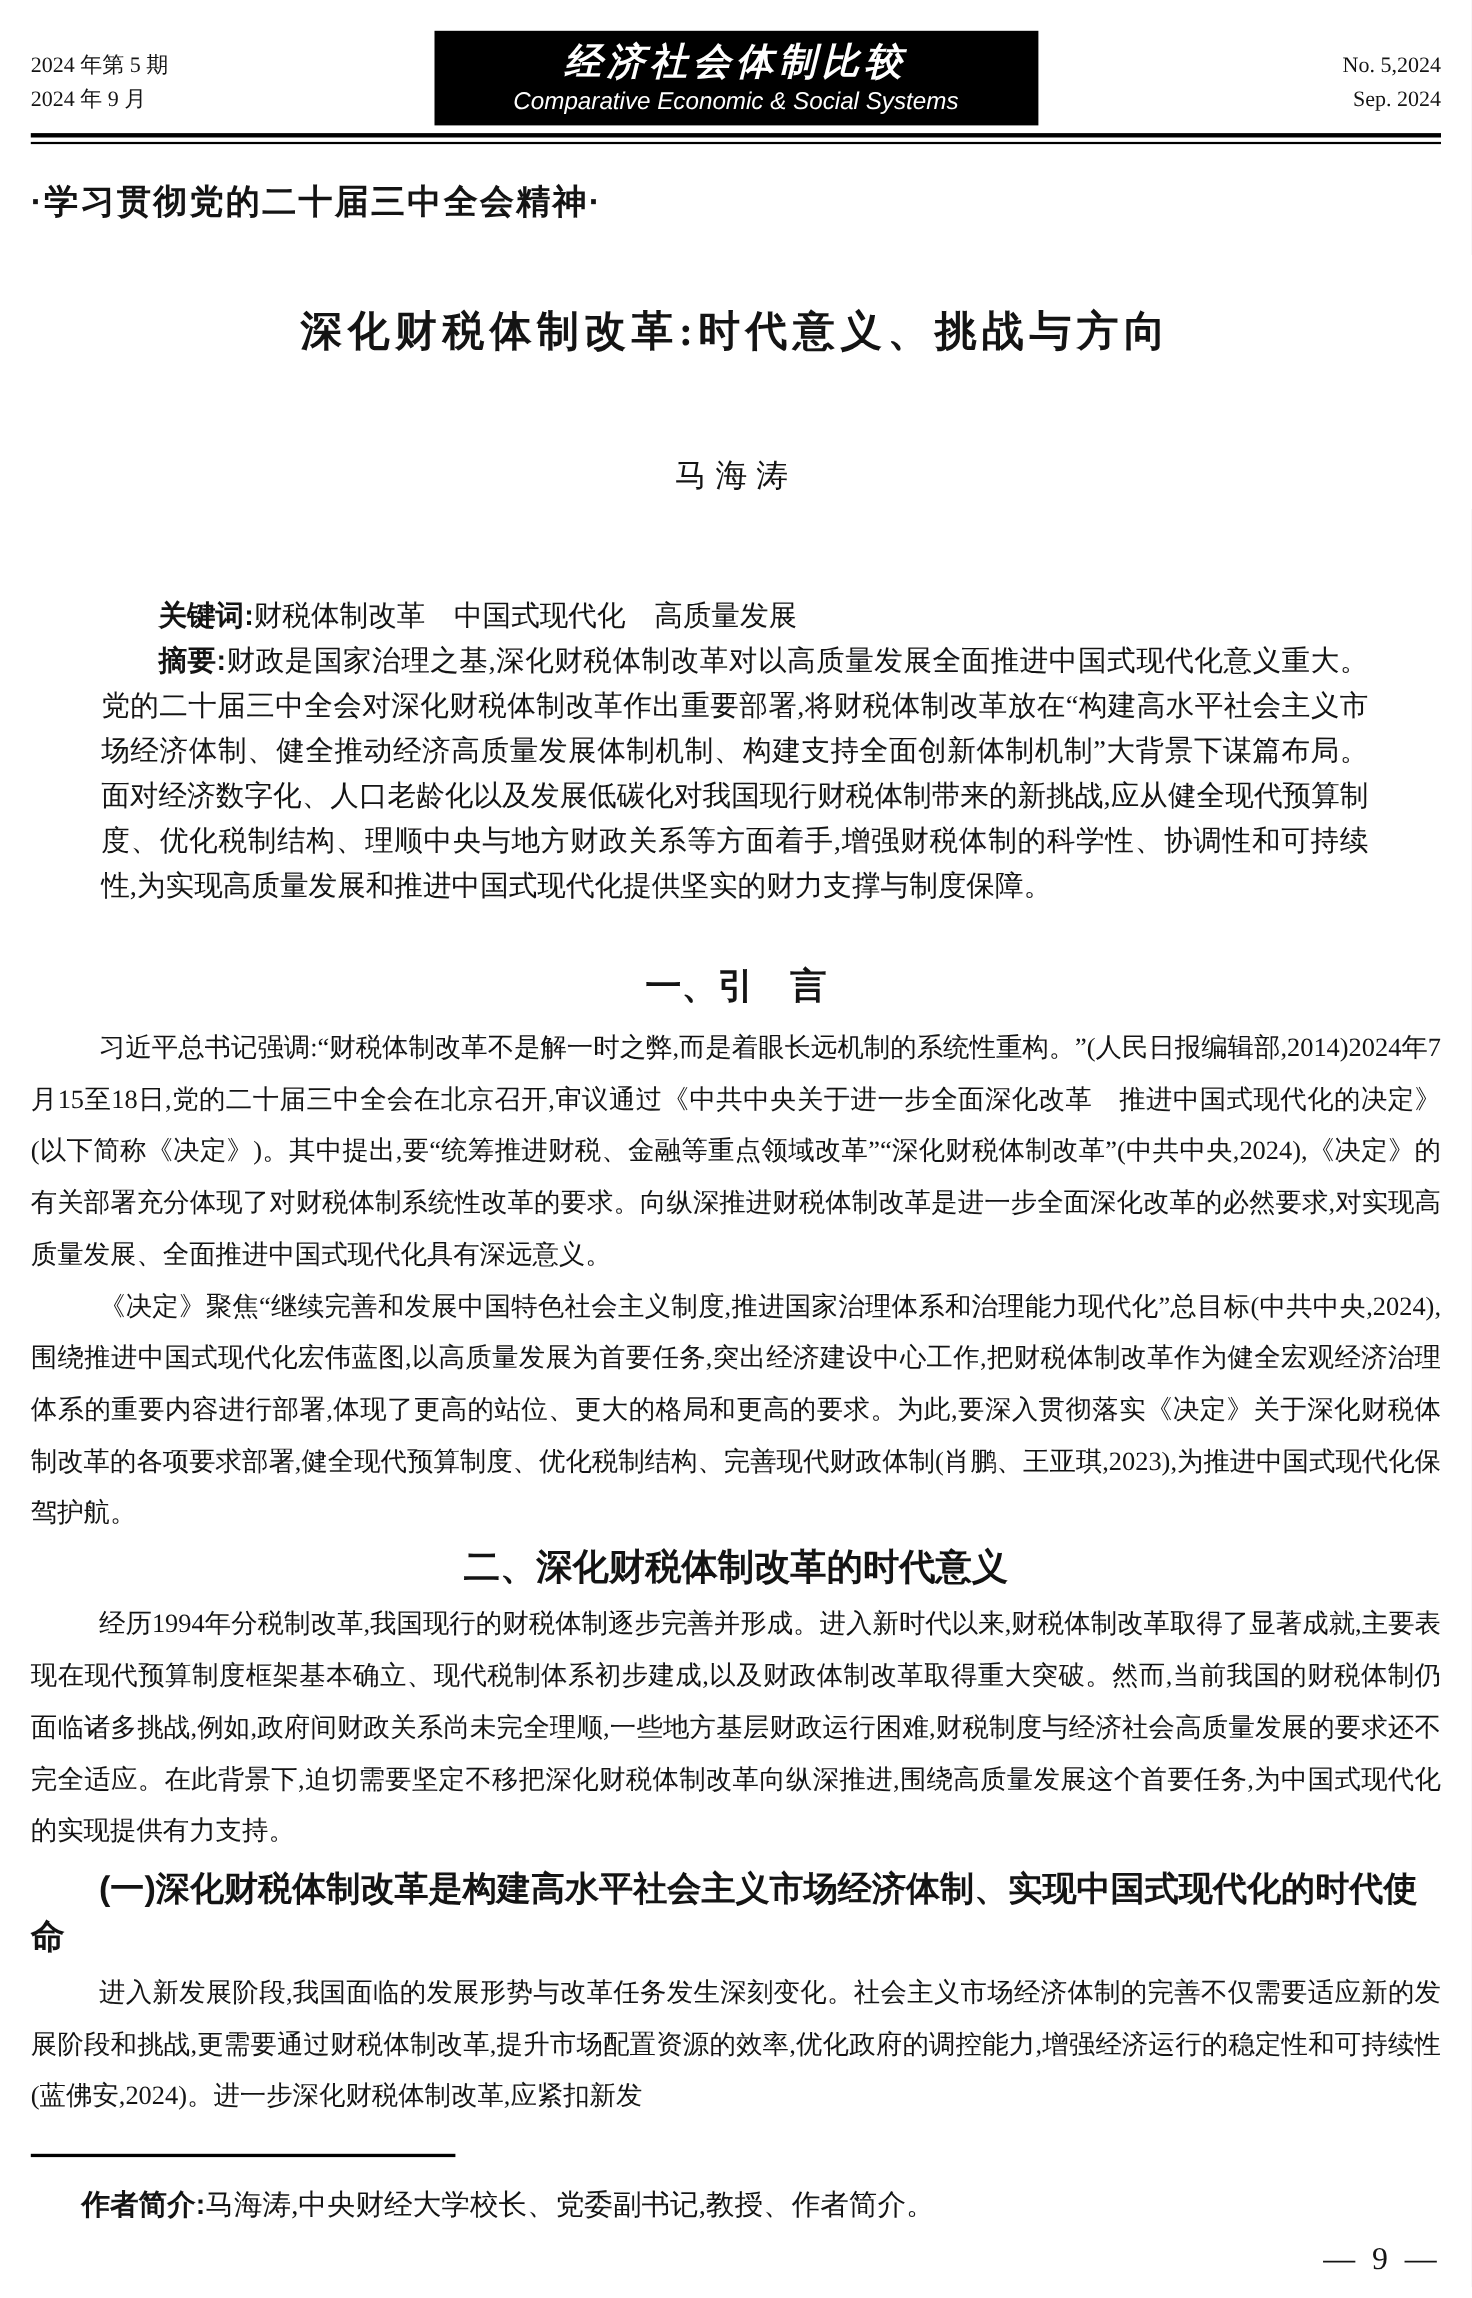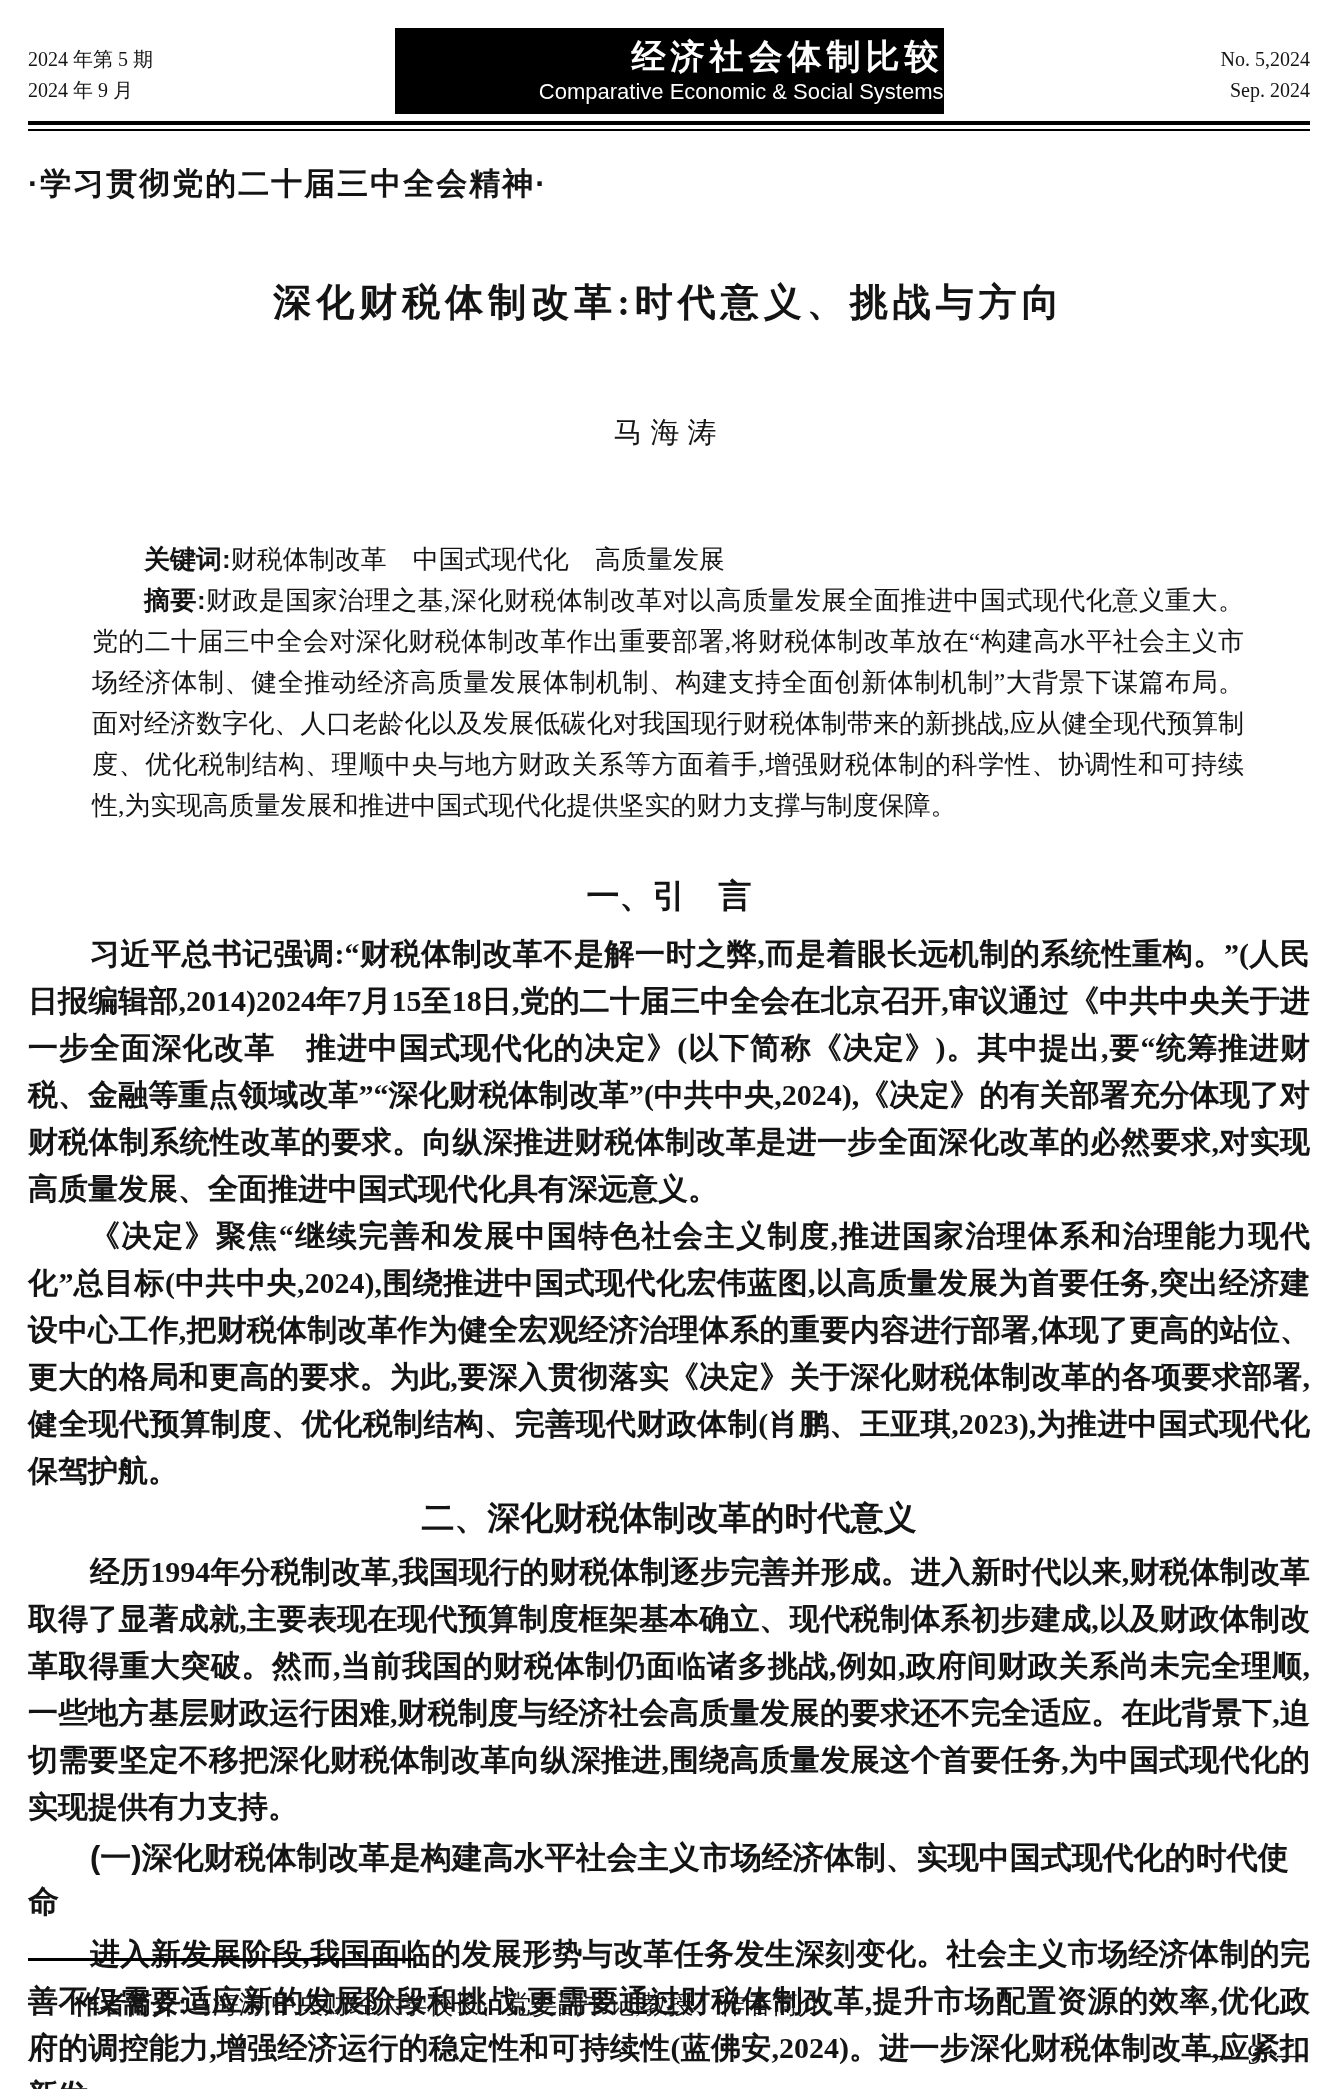--- a/index.html
+++ b/index.html
@@ -29,25 +29,26 @@
     padding-top: 20px;
     width: 260px;
     white-space: nowrap;
   }
   .header-side.right { text-align: right; }
   .masthead {
     width: 549px;
     height: 86px;
     background: #000000;
     color: #ffffff;
-    text-align: right;
+    text-align: center;
     display: flex;
     flex-direction: column;
     justify-content: center;
     margin-top: 4px;
+    font-style: italic;
   }
   .masthead-cn {
     font-family: "Liberation Sans", "DejaVu Sans", sans-serif;
     font-weight: bold;
     font-size: 34px;
     letter-spacing: 5px;
     line-height: 42px;
   }
   .masthead-en {
     font-family: "Liberation Sans", "DejaVu Sans", sans-serif;
@@ -105,25 +106,24 @@
     margin: 50px 0 14px 0;
     text-align: center;
     font-family: "Liberation Sans", "DejaVu Sans", sans-serif;
     font-weight: bold;
     font-size: 33px;
     line-height: 40px;
   }
   .section-heading.tight { margin: 4px 0 10px 0; }
   .body-para {
     margin: 0;
-    font-size: 30px;
+    font-size: 24px;
     line-height: 47px;
     text-align: justify;
     text-indent: 62px;
-    font-weight: bold;
   }
   .sub-heading {
     margin: 6px 0 6px 0;
     font-family: "Liberation Sans", "DejaVu Sans", sans-serif;
     font-weight: bold;
     font-size: 31px;
     line-height: 44px;
     text-indent: 62px;
   }
 

